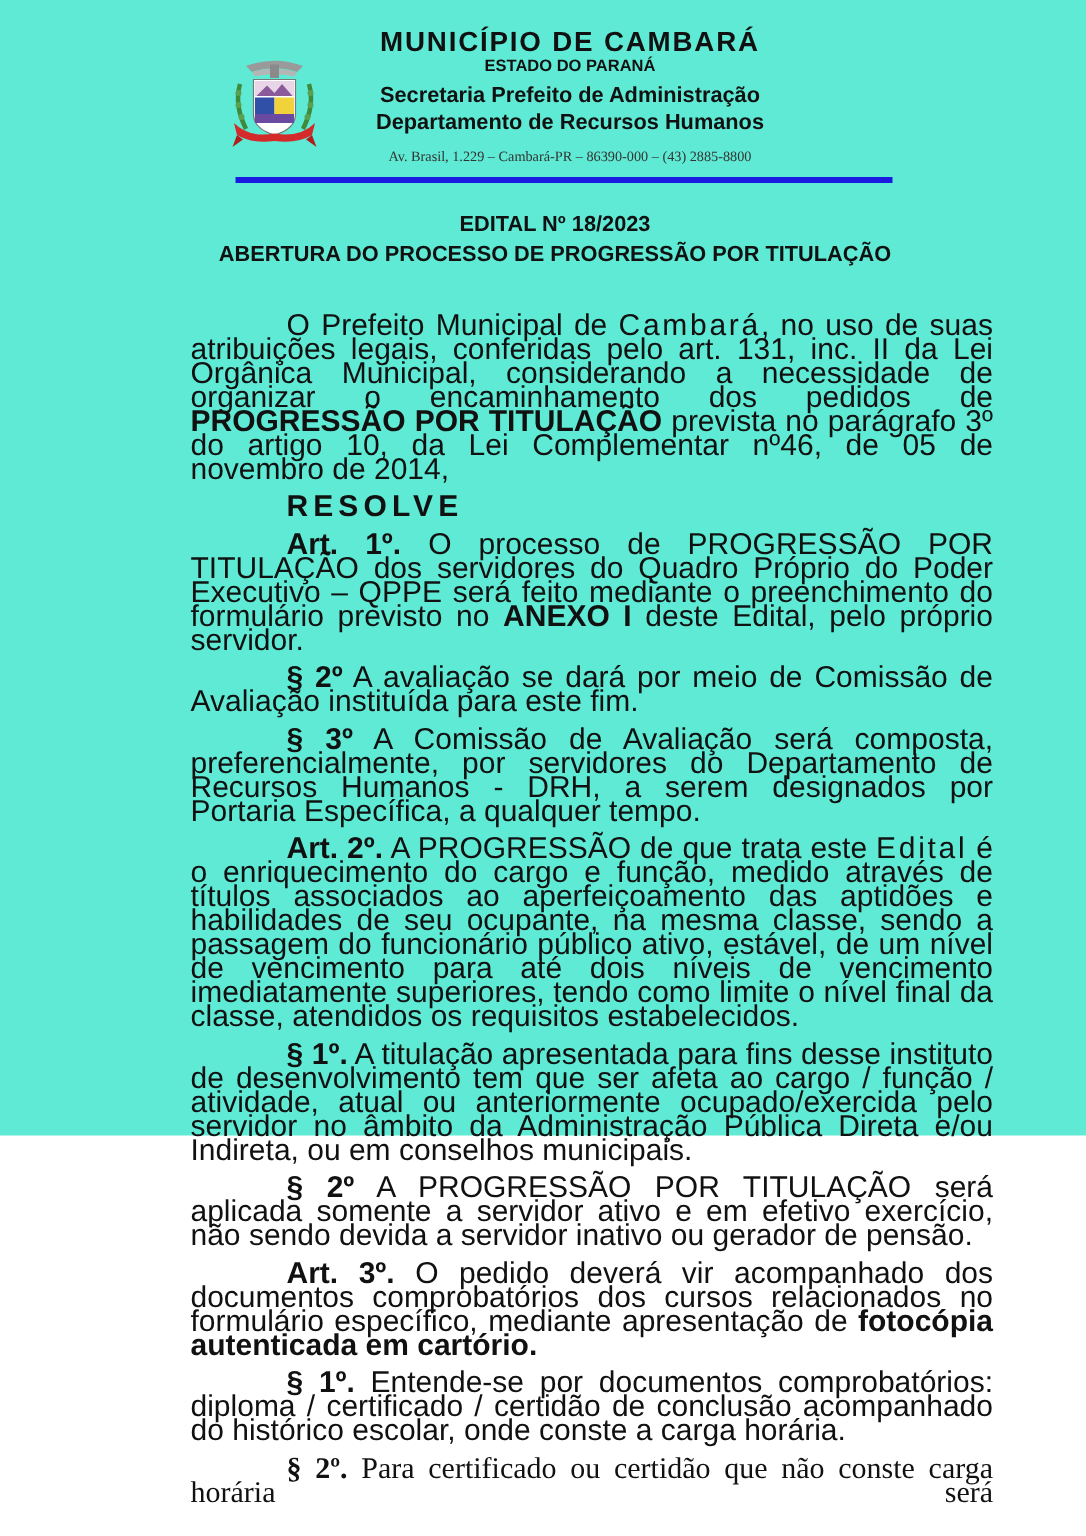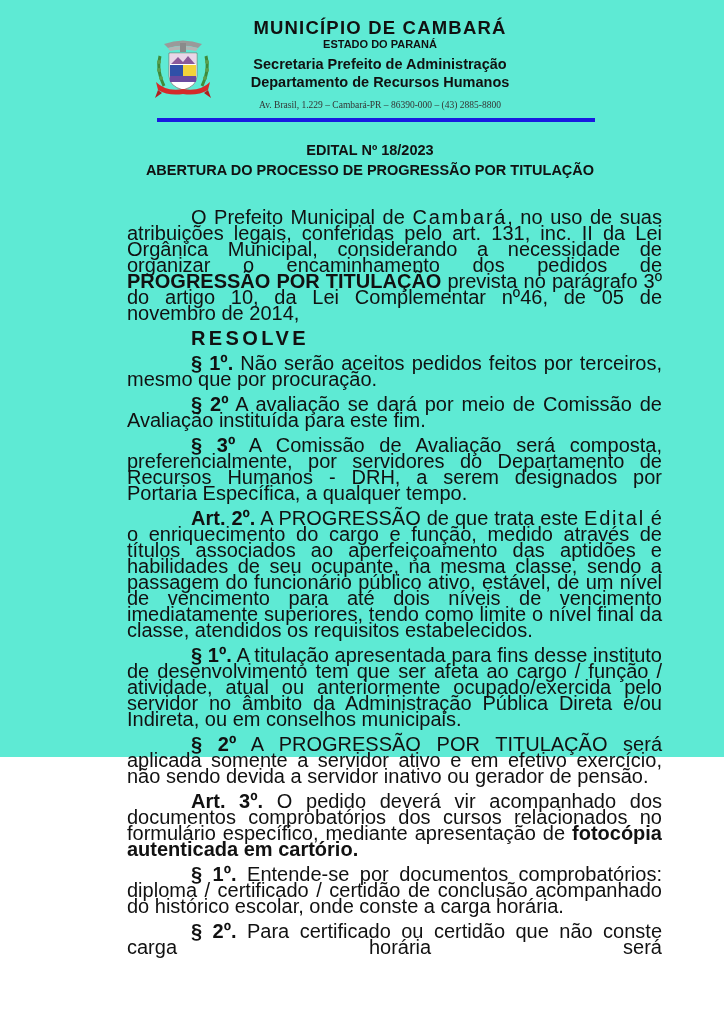--- a/index.html
+++ b/index.html
@@ -70,33 +70,33 @@
 
   <div class="title title-1">EDITAL Nº 18/2023</div>
   <div class="title title-2">ABERTURA DO PROCESSO DE PROGRESSÃO POR TITULAÇÃO</div>
 
   <div class="body">
 
     <p class="indent"><span>O Prefeito Municipal de </span><span class="sp">Cambará</span><span>, no uso de suas atribuições legais, conferidas pelo art. 131, inc. II da Lei Orgânica Municipal, considerando a necessidade de organizar o encaminhamento dos pedidos de </span><b>PROGRESSÃO POR TITULAÇÃO</b><span> prevista no parágrafo 3º do artigo 10, da Lei Complementar nº46, de 05 de novembro de 2014,</span></p>
 
     <p class="resolve">RESOLVE</p>
 
+    <p class="indent"><b>Art. 1º.</b><span> O processo de PROGRESSÃO POR TITULAÇÃO dos servidores do Quadro Próprio do Poder Executivo – QPPE será feito mediante o preenchimento do formulário previsto no </span><b>ANEXO I</b><span> deste Edital, pelo próprio servidor.</span></p>
 
-    <p class="indent"><b>§ 1º.</b><span> Não serão aceitos pedidos feitos por terceiros, mesmo que por procuração.</span></p>
 
     <p class="indent"><b>§ 2º</b><span> A avaliação se dará por meio de Comissão de Avaliação instituída para este fim.</span></p>
 
     <p class="indent"><b>§ 3º</b><span> A Comissão de Avaliação será composta, preferencialmente, por servidores do Departamento de Recursos Humanos - DRH, a serem designados por Portaria Específica, a qualquer tempo.</span></p>
 
     <p class="indent"><b>Art. 2º.</b><span> A PROGRESSÃO de que trata este </span><span class="sp">Edital</span><span> é o enriquecimento do cargo e função, medido através de títulos associados ao aperfeiçoamento das aptidões e habilidades de seu ocupante, na mesma classe, sendo a passagem do funcionário público ativo, estável, de um nível de vencimento para até dois níveis de vencimento imediatamente superiores, tendo como limite o nível final da classe, atendidos os requisitos estabelecidos.</span></p>
 
     <p class="indent"><b>§ 1º.</b><span> A titulação apresentada para fins desse instituto de desenvolvimento tem que ser afeta ao cargo / função / atividade, atual ou anteriormente ocupado/exercida pelo servidor no âmbito da Administração Pública Direta e/ou Indireta, ou em conselhos municipais.</span></p>
 
     <p class="indent"><b>§ 2º</b><span> A PROGRESSÃO POR TITULAÇÃO será aplicada somente a servidor ativo e em efetivo exercício, não sendo devida a servidor inativo ou gerador de pensão.</span></p>
 
     <p class="indent"><b>Art. 3º.</b><span> O pedido deverá vir acompanhado dos documentos comprobatórios dos cursos relacionados no formulário específico, mediante apresentação de </span><b>fotocópia autenticada em cartório.</b></p>
 
     <p class="indent"><b>§ 1º.</b><span> Entende-se por documentos comprobatórios: diploma / certificado / certidão de conclusão acompanhado do histórico escolar, onde conste a carga horária.</span></p>
 
-    <p class="indent" style="text-align-last: justify;"><b>§ 2º.</b><span> Para certificado ou certidão que não conste carga horária será</span></p>
+    <p class="indent" style="text-align-last: justify; font-family: Liberation Serif, serif;"><b>§ 2º.</b><span> Para certificado ou certidão que não conste carga horária será</span></p>
 
   </div>
 </div>
 
 </body></html>

